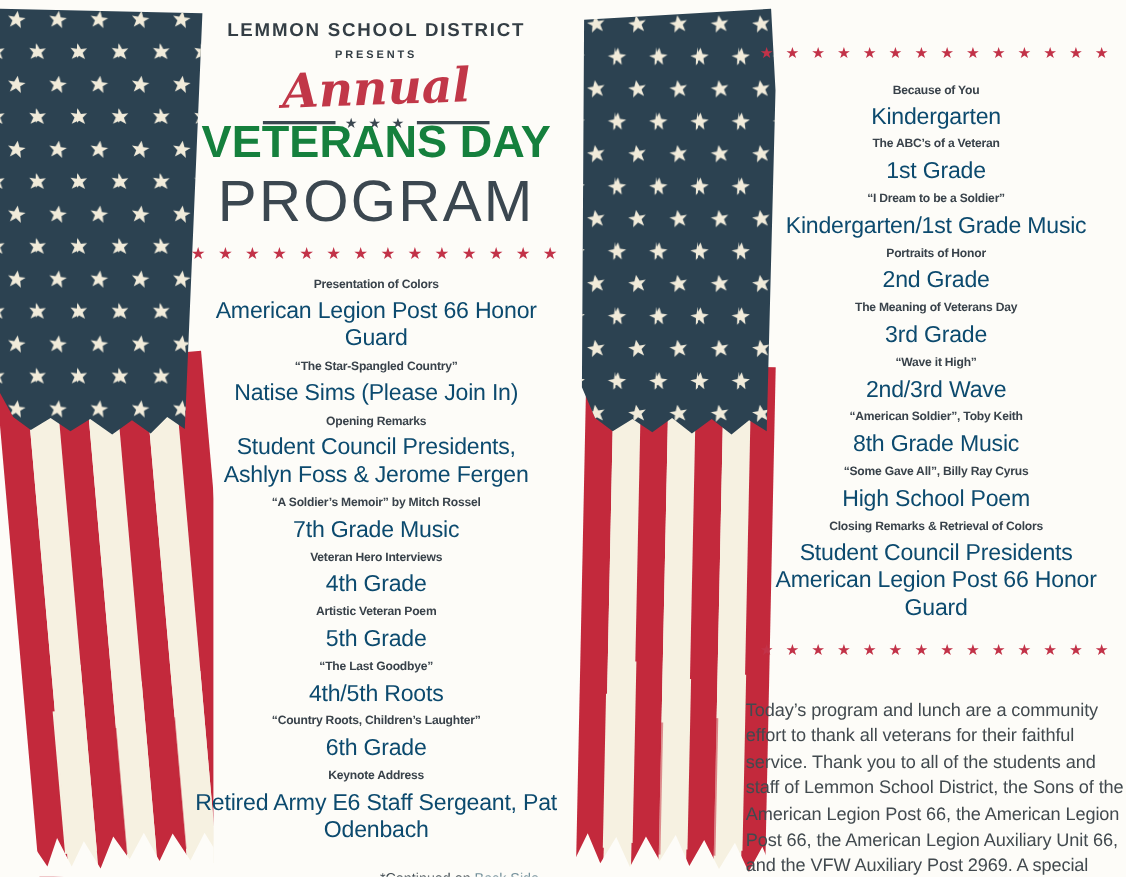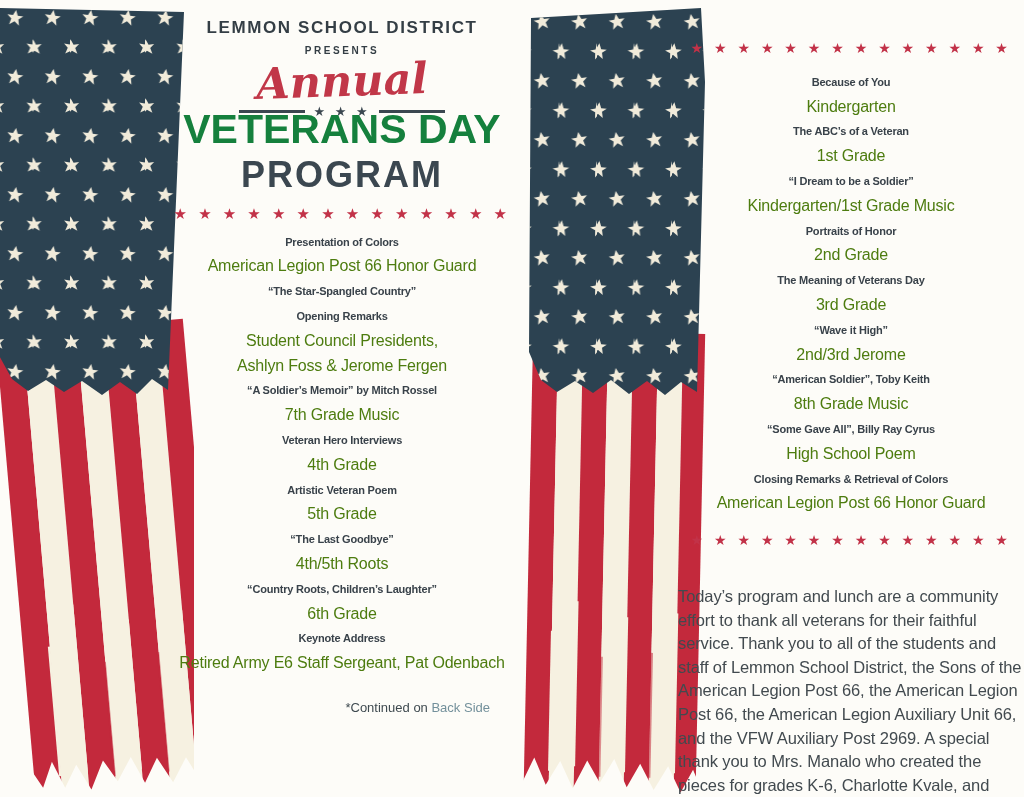--- a/index.html
+++ b/index.html
@@ -28,30 +28,30 @@
     font-style:italic; font-weight:bold;
     font-size:43px; line-height:1;
     color:#c13748;
     margin-top:4px;
     transform:rotate(-2deg);
   }
   .divider { display:flex; align-items:center; justify-content:center; gap:8px; margin-top:2px; color:#3b4750; }
   .divider .line { width:66px; height:3px; background:#3b4750; }
   .divider .mini-stars { font-size:13px; letter-spacing:3px; line-height:1; }
   .big-title { font-size:41px; font-weight:bold; line-height:1.04; color:#15803d; margin-top:-10px; letter-spacing:0; }
-  .big-title2 { font-size:36px; font-weight:bold; line-height:1; color:#3b4750; margin-top:6px; letter-spacing:2px; }
+  .big-title2 { font-size:53px; font-weight:normal; line-height:1; color:#3b4750; margin-top:6px; letter-spacing:2px; }
 
   .star-row { color:#c23248; font-size:15px; letter-spacing:3.5px; line-height:1.2; margin-top:12px; white-space:nowrap; }
   .content-right .star-row-top { margin-top:0; font-size:14px; }
   .star-row-bottom { margin-top:16px; font-size:14px; }
 
   .program-list { margin-top:7px; }
   .content-right .program-list { margin-top:13px; }
   .item-title { font-size:11px; font-weight:bold; color:#39424a; line-height:24.8px; letter-spacing:-0.2px; }
-  .sub-line   { font-size:16px; color:#4d7c0f; line-height:24.8px; letter-spacing:-0.2px; }
+  .sub-line   { font-size:21px; color:#0c4a6e; line-height:24.8px; letter-spacing:-0.2px; }
 
   .footnote { margin-top:24px; text-align:right; font-size:13px; color:#3f4a50; padding-right:28px; }
   .footnote .back-side { color:#73909b; }
 
   .acknowledgement {
     margin-top:36px;
     text-align:left;
     font-size:16.5px;
     line-height:1.43;
     color:#424a4f;
@@ -145,20 +145,23 @@
 
         <div class="program-item">
           <div class="item-title">Presentation of Colors</div>
           <div class="item-subs">
             <div class="sub-line">American Legion Post 66 Honor Guard</div>
           </div>
         </div>
 
         <div class="program-item">
           <div class="item-title">“The Star-Spangled Country”</div>
+          <div class="item-subs">
+            <div class="sub-line">Natise Sims (Please Join In)</div>
+          </div>
         </div>
 
         <div class="program-item">
           <div class="item-title">Opening Remarks</div>
           <div class="item-subs">
             <div class="sub-line">Student Council Presidents,</div>
             <div class="sub-line">Ashlyn Foss &amp; Jerome Fergen</div>
           </div>
         </div>
 
@@ -246,41 +249,42 @@
         <div class="program-item">
           <div class="item-title">The Meaning of Veterans Day</div>
           <div class="item-subs">
             <div class="sub-line">3rd Grade</div>
           </div>
         </div>
 
         <div class="program-item">
           <div class="item-title">“Wave it High”</div>
           <div class="item-subs">
-            <div class="sub-line">2nd/3rd Jerome</div>
+            <div class="sub-line">2nd/3rd Wave</div>
           </div>
         </div>
 
         <div class="program-item">
           <div class="item-title">“American Soldier”, Toby Keith</div>
           <div class="item-subs">
             <div class="sub-line">8th Grade Music</div>
           </div>
         </div>
 
         <div class="program-item">
           <div class="item-title">“Some Gave All”, Billy Ray Cyrus</div>
           <div class="item-subs">
             <div class="sub-line">High School Poem</div>
           </div>
         </div>
 
         <div class="program-item">
           <div class="item-title">Closing Remarks &amp; Retrieval of Colors</div>
           <div class="item-subs">
+            <div class="sub-line">Student Council Presidents</div>
             <div class="sub-line">American Legion Post 66 Honor Guard</div>
           </div>
         </div>
       </div>
 
     <div class="star-row star-row-bottom">★ ★ ★ ★ ★ ★ ★ ★ ★ ★ ★ ★ ★ ★</div>
 
     <p class="acknowledgement">Today’s program and lunch are a community effort to thank all veterans for their faithful service. Thank you to all of the students and staff of Lemmon School District, the Sons of the American Legion Post 66, the American Legion Post 66, the American Legion Auxiliary Unit 66, and the VFW Auxiliary Post 2969. A special thank you to Mrs. Manalo who created the pieces for grades K-6, Charlotte Kvale, and Marcia Klitzke for sharing their time and talents for today’s program.</p>
   </section>
 

